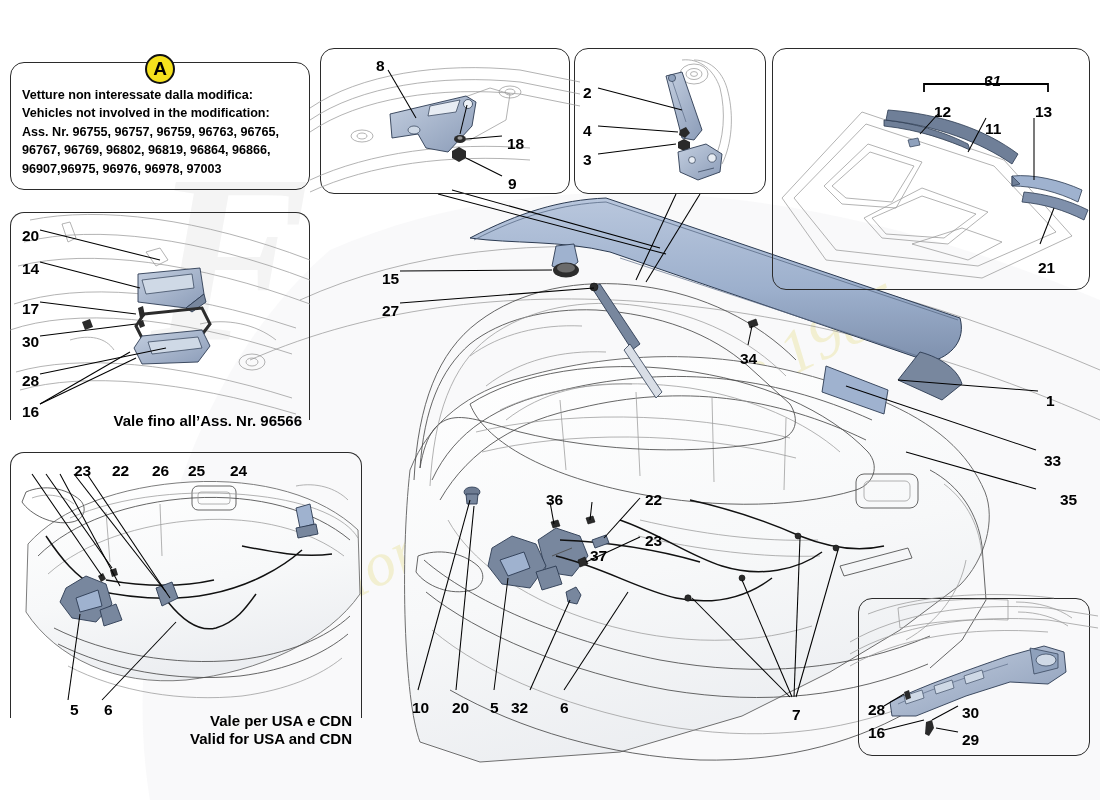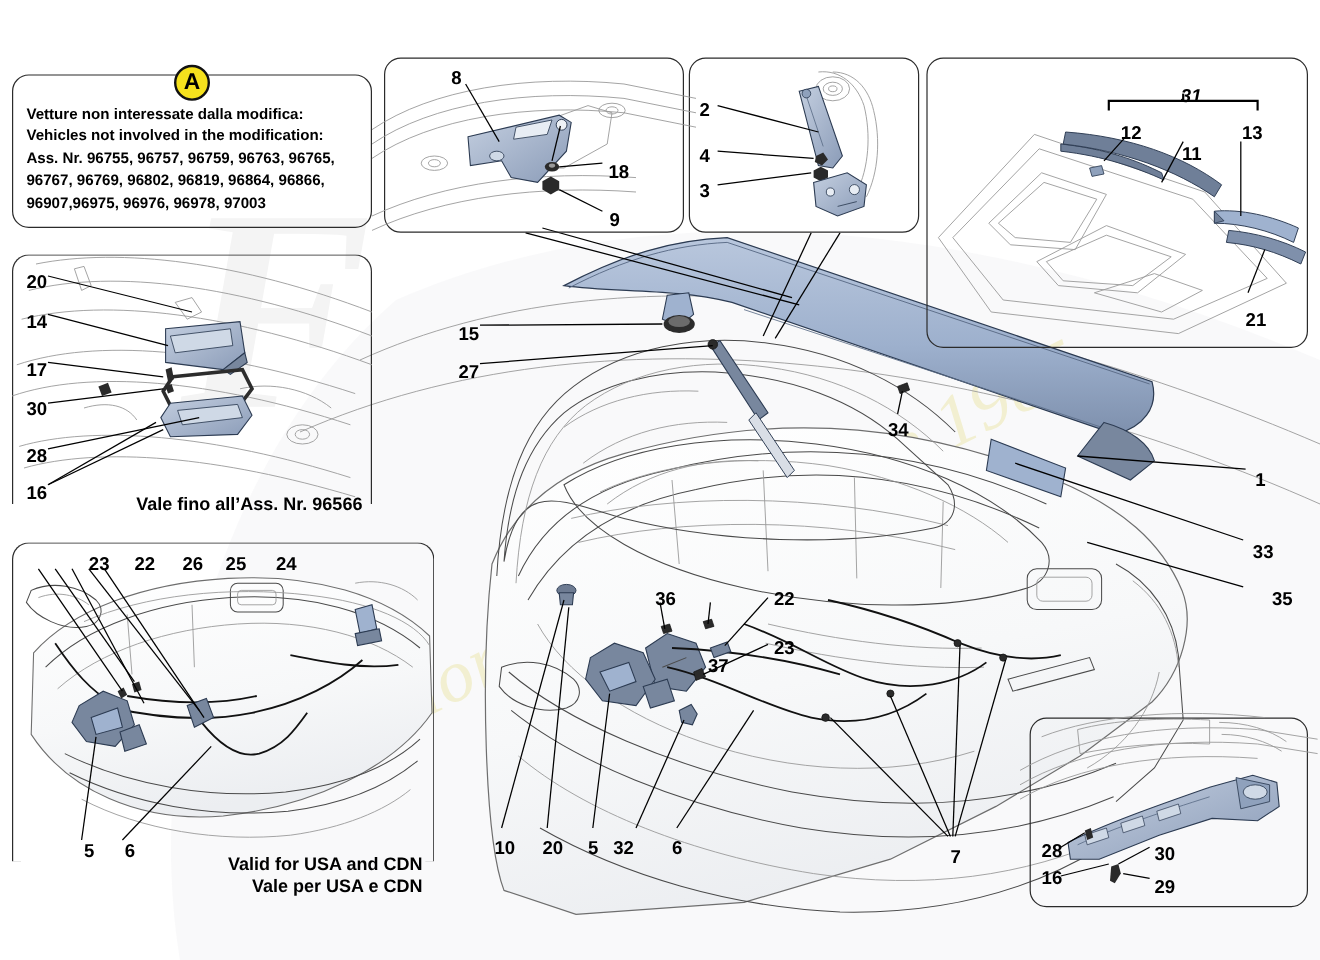--- a/index.html
+++ b/index.html
@@ -486,22 +486,22 @@
 
     <path class="ln" d="M22 22 L92 124"></path>
     <path class="ln" d="M36 22 L102 116"></path>
     <path class="ln" d="M50 22 L110 134"></path>
     <path class="ln" d="M64 22 L156 140"></path>
     <path class="ln" d="M77 22 L160 146"></path>
     <path class="ln" d="M58 248 L70 162"></path>
     <path class="ln" d="M92 248 L166 170"></path>
   </svg>
   <div class="caption" style="left:20px;top:712px;width:332px;">
+    <div>Vale per USA e CDN</div>
     <div>Valid for USA and CDN</div>
-    <div>Vale per USA e CDN</div>
   </div>
 
   <div class="panel" style="left:858px;top:598px;width:232px;height:158px;"></div>
   <svg class="art-top" style="position:absolute;left:858px;top:598px;width:232px;height:158px;" viewBox="0 0 232 158">
     <path d="M-8 44 C40 16 110 4 190 10 L240 18" class="outline-lt"></path>
     <path d="M-8 56 C40 28 110 16 190 22 L240 30" class="outline-lt"></path>
     <path d="M-8 68 C40 40 110 28 190 34" class="outline-lt"></path>
     <path d="M10 16 C56 -2 126 -8 196 0" class="outline-lt"></path>
     <path d="M40 10 C70 2 110 0 150 2 L150 22 C112 20 72 24 42 30 Z" class="outline-lt"></path>
     <path d="M158 4 C180 4 200 10 214 20" class="outline-lt"></path>

